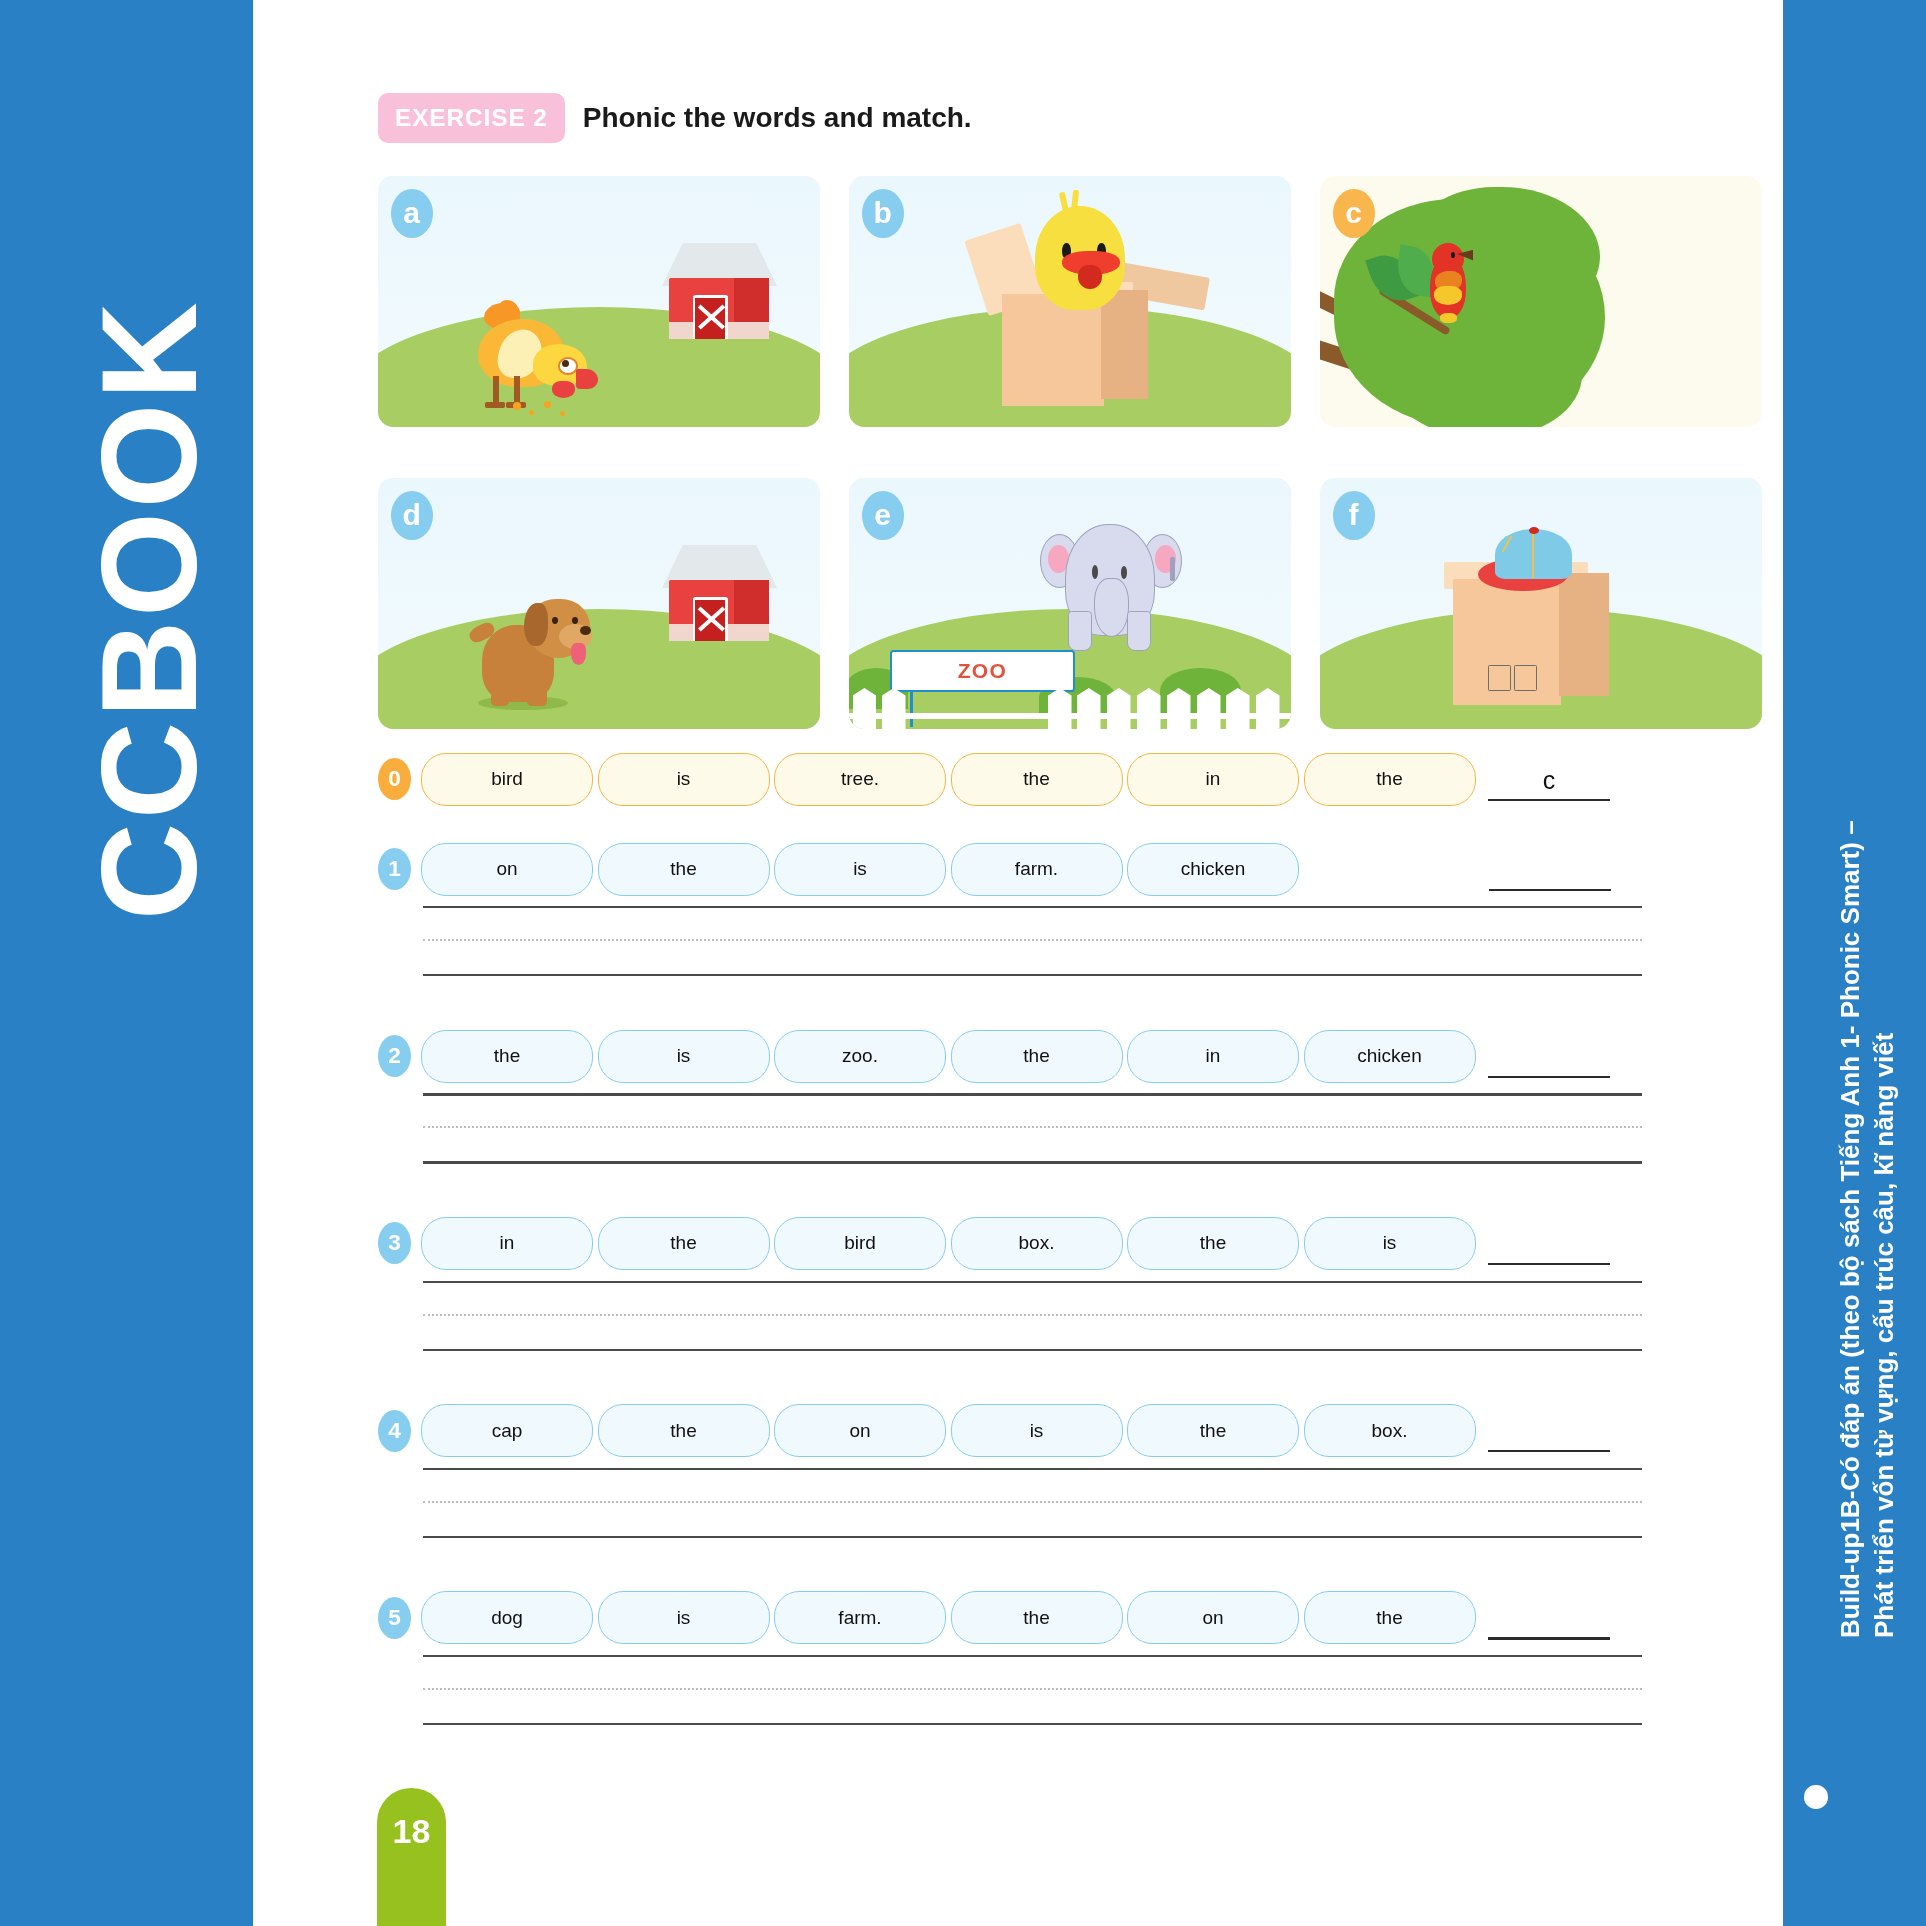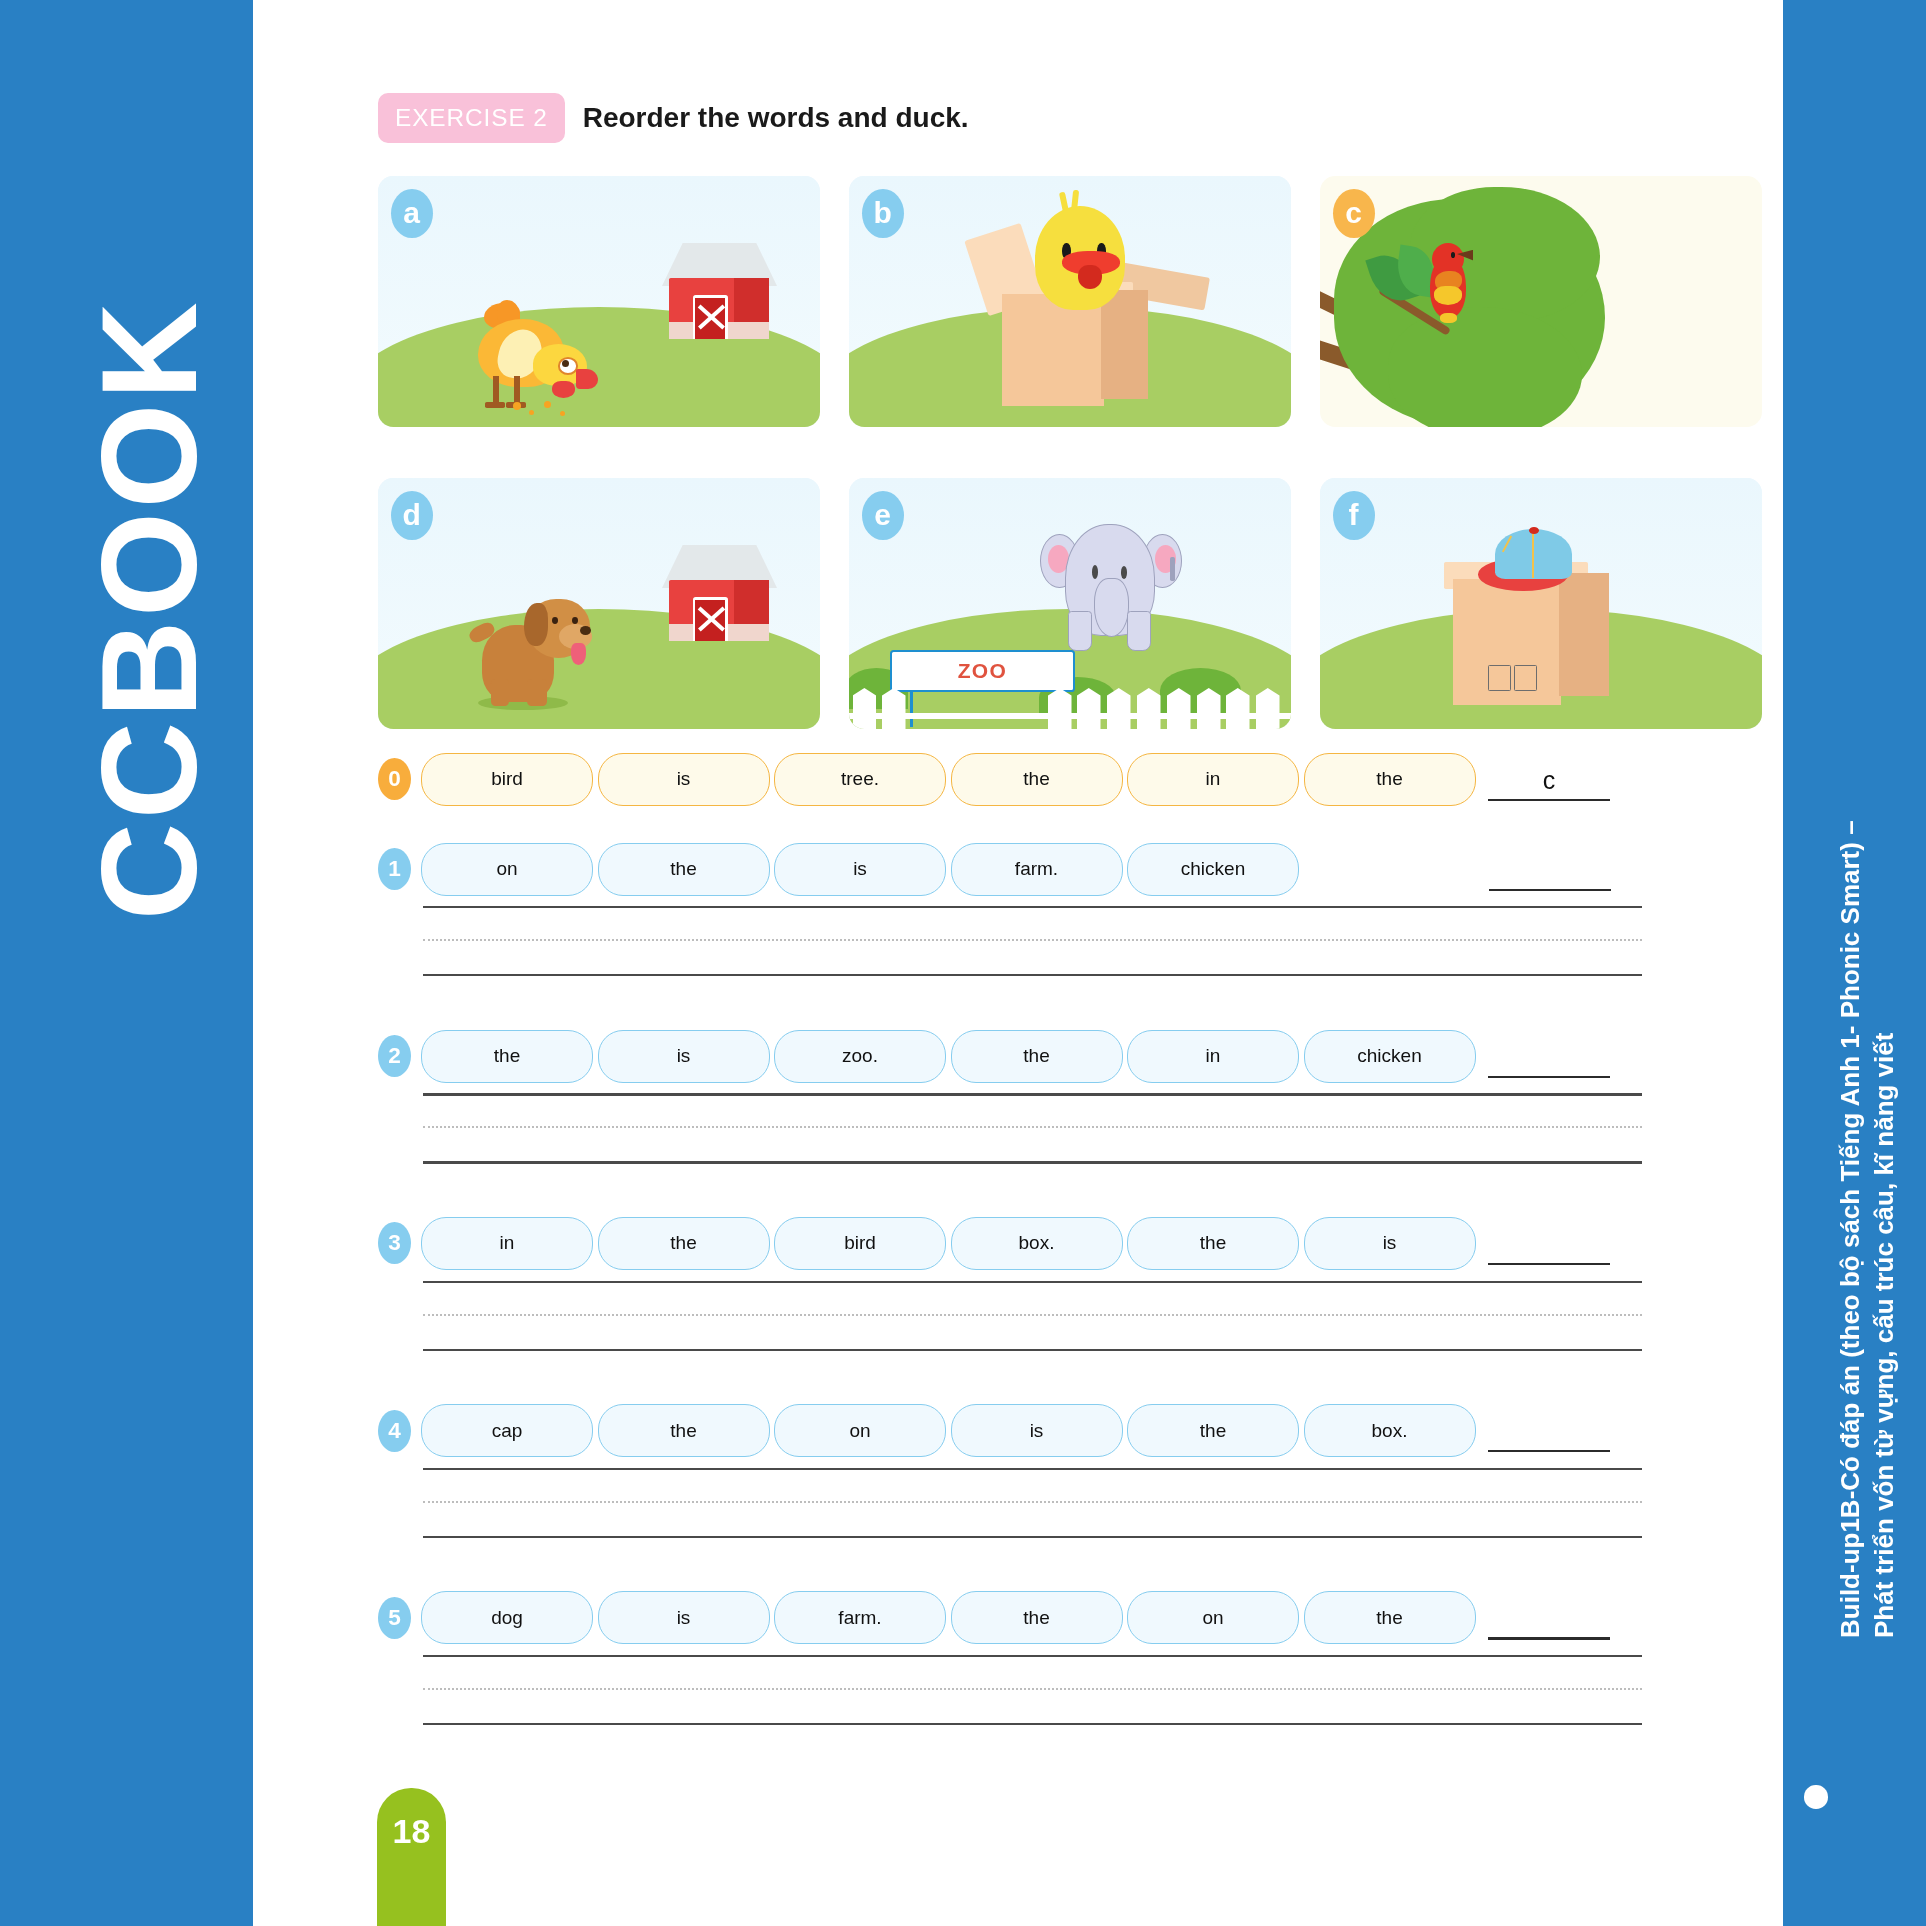--- a/index.html
+++ b/index.html
@@ -50,21 +50,21 @@
   }
   
   #page{
     position:absolute;left:253px;top:0;width:1530px;height:1926px;
     background:#ffffff;
   }
   
   #ex-header{position:absolute;left:125px;top:93px;display:flex;align-items:center;gap:18px;}
   #ex-badge{
     background:#f9c1d9;color:#ffffff;
-    font-size:24.4px;font-weight:normal;letter-spacing:0.9px;
+    font-size:24.4px;font-weight:bold;letter-spacing:0.9px;
     padding:10.8px 17px;border-radius:10px;
     font-family:"Liberation Sans", sans-serif;
   }
   #ex-instruction{font-size:28px;font-weight:bold;color:#1a1a1a;}
   
   #picture-grid{
     position:absolute;left:125px;top:176px;
     display:grid;grid-template-columns:repeat(3,442px);
     grid-template-rows:275px 275px;gap:27px 29px;
   }
@@ -271,21 +271,21 @@
 <div id="right-spine">
   <div id="footer-bullet"></div>
   <div id="footer-note">Build-up1B-Có đáp án (theo bộ sách Tiếng Anh 1- Phonic Smart) –
 Phát triển vốn từ vựng, cấu trúc câu, kĩ năng viết</div>
 </div>
 
 <div id="page">
 
   <div id="ex-header">
     <div id="ex-badge">EXERCISE 2</div>
-    <div id="ex-instruction">Reorder the words and duck.</div>
+    <div id="ex-instruction">Phonic the words and match.</div>
   </div>
 
   <div id="picture-grid">
 
     <div class="pic-card">
       <div class="sky"></div>
       <div class="ground"></div>
       <div class="badge">a</div>
       <div class="barn" style="left:284px;top:67px;">
         <div class="shade"></div>

